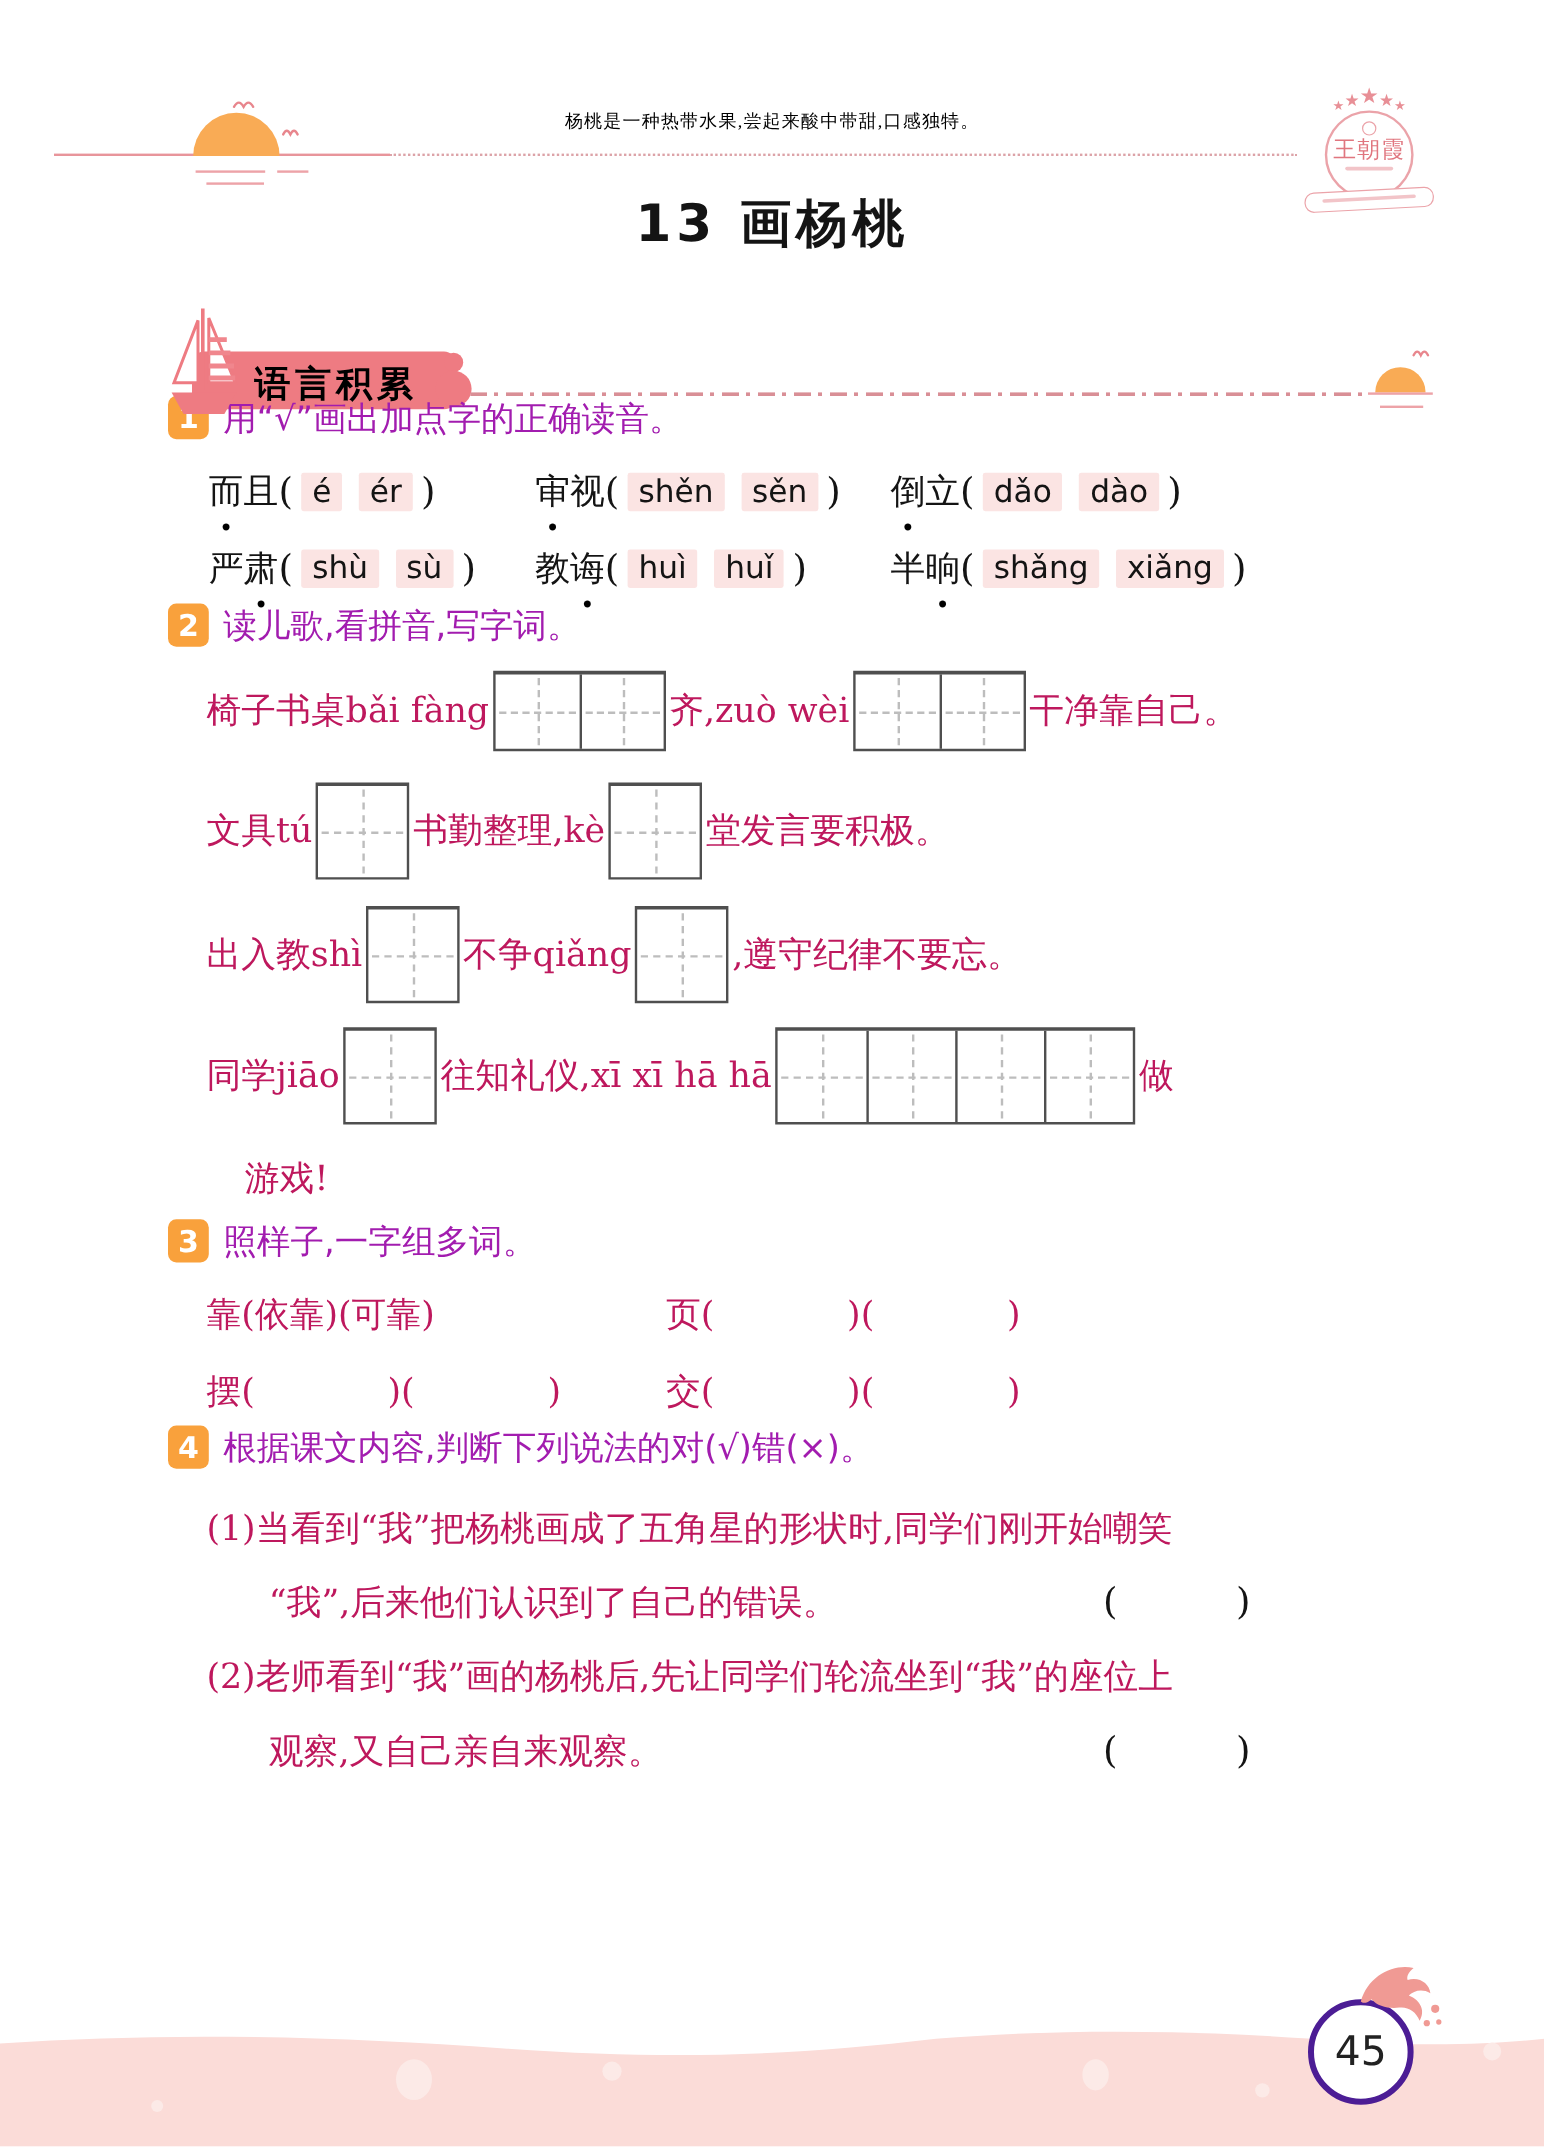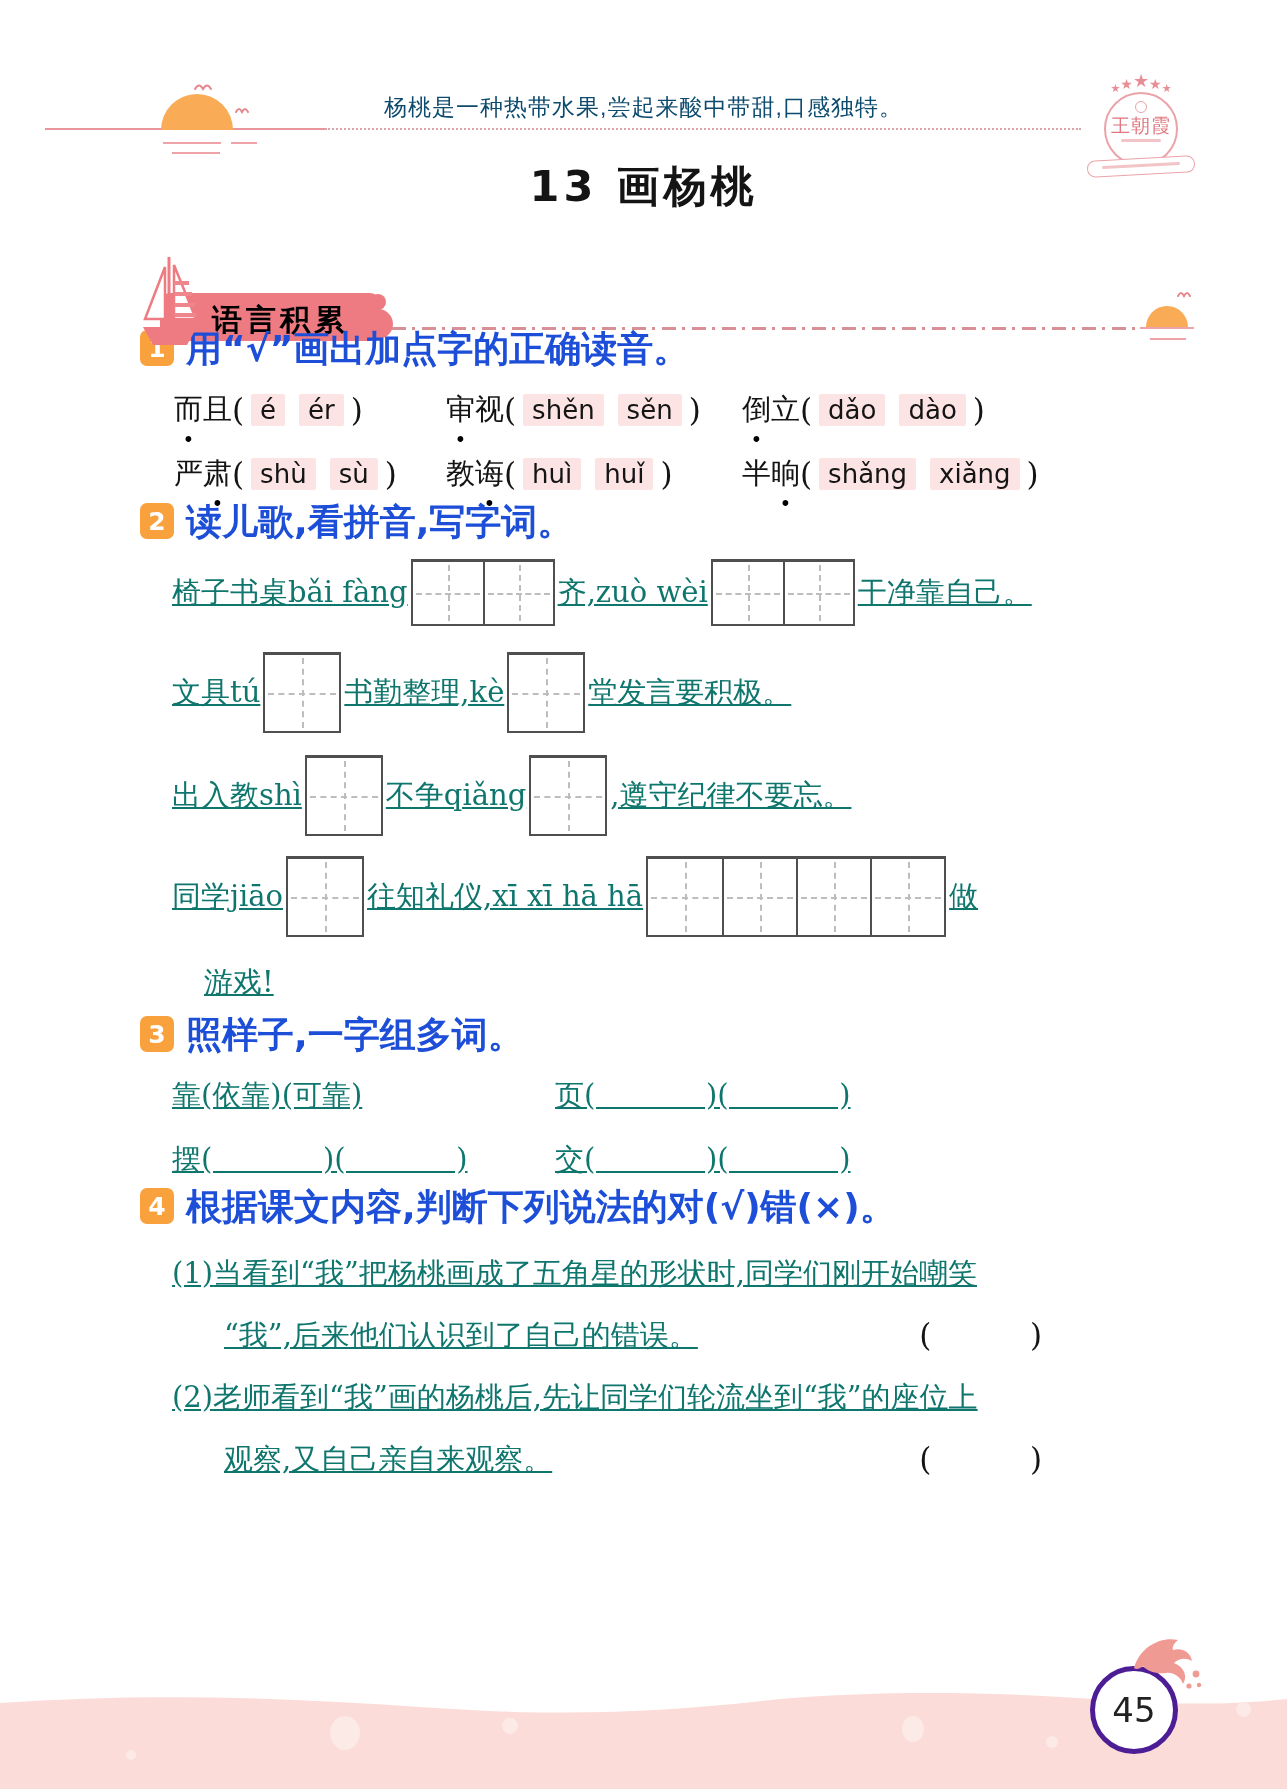--- a/index.html
+++ b/index.html
@@ -7,22 +7,22 @@
     position:relative; width:1287px; height:1789px; margin:0 auto;
     background:#ffffff; overflow:hidden;
     font-family:"DejaVu Sans", sans-serif; color:#141414;
   }
 
   
   .horizon-solid { position:absolute; top:128px; left:45px; width:280px; border-top:2px solid #e8959b; }
   .horizon-dot   { position:absolute; top:128px; left:325px; width:756px;
                    border-top:2px dotted #dca3a8; }
   .header-note { position:absolute; top:92px; left:0; width:100%; text-align:center;
-                 color:#0c4a6e; font-size:23px; letter-spacing:1px;
-                 font-family:Liberation Sans, sans-serif; }
+                 color:#000000; font-size:15px; letter-spacing:1px;
+                 font-family:Liberation Serif, serif; }
   .sun-dome { position:absolute; background:#f9ab55; border-radius:999px 999px 0 0; }
   .sun-big  { left:161px; top:94px; width:72px; height:36px; }
   .waterline { position:absolute; border-top:2px solid #eda3a8; }
   .bird { position:absolute; }
   .bird path { stroke:#e8868d; stroke-width:2; fill:none; stroke-linecap:round; }
 
   
   .logo { position:absolute; left:1085px; top:70px; width:112px; height:118px; }
   .logo .stars { position:absolute; top:0; left:0; width:112px; height:24px; text-align:center;
                  color:#e88f96; }
@@ -55,23 +55,23 @@
   .dashdot { position:absolute; left:392px; top:327px; width:746px; height:3px;
              background:repeating-linear-gradient(90deg,#d98f96 0 14px,transparent 14px 20px,#d98f96 20px 23px,transparent 23px 30px); }
   .sun-small { left:1146px; top:306px; width:42px; height:21px; }
 
   
   .qblock { position:absolute; left:140px; width:1030px; }
   .q-head { display:flex; align-items:flex-start; gap:12px; }
   .qnum { flex:0 0 auto; width:34px; height:36px; background:#f9a13c; color:#fff;
           border-radius:7px; font-size:25px; font-weight:bold;
           display:flex; align-items:center; justify-content:center; }
-  .qprompt { font-size:36px; font-weight:bold; line-height:38px; color:#1d4ed8; }
-
-  .content { font-family:"DejaVu Serif", serif; font-size:29px; color:#0f766e;text-decoration:underline; }
+  .qprompt { font-size:28px; font-weight:normal; line-height:38px; color:#a21caf; }
+
+  .content { font-family:"DejaVu Serif", serif; font-size:29px; color:#be185d; }
   .pre { white-space:pre; }
 
   
   .q1-grid { margin:22px 0 0 34px; display:grid; grid-template-columns:272px 296px auto; row-gap:24px; }
   .q1-item { display:flex; align-items:center; }
   .zh { font-family:"DejaVu Serif", serif; font-size:29px; position:relative; }
   .zh.dotted::after { content:"•"; position:absolute; left:50%; transform:translateX(-50%);
                       bottom:-22px; font-size:20px; color:#000; }
   .paren { font-size:31px; font-family:"DejaVu Serif", serif; }
   .opt { font-family:"DejaVu Sans", sans-serif; font-size:26px; background:#fbe4e3;

